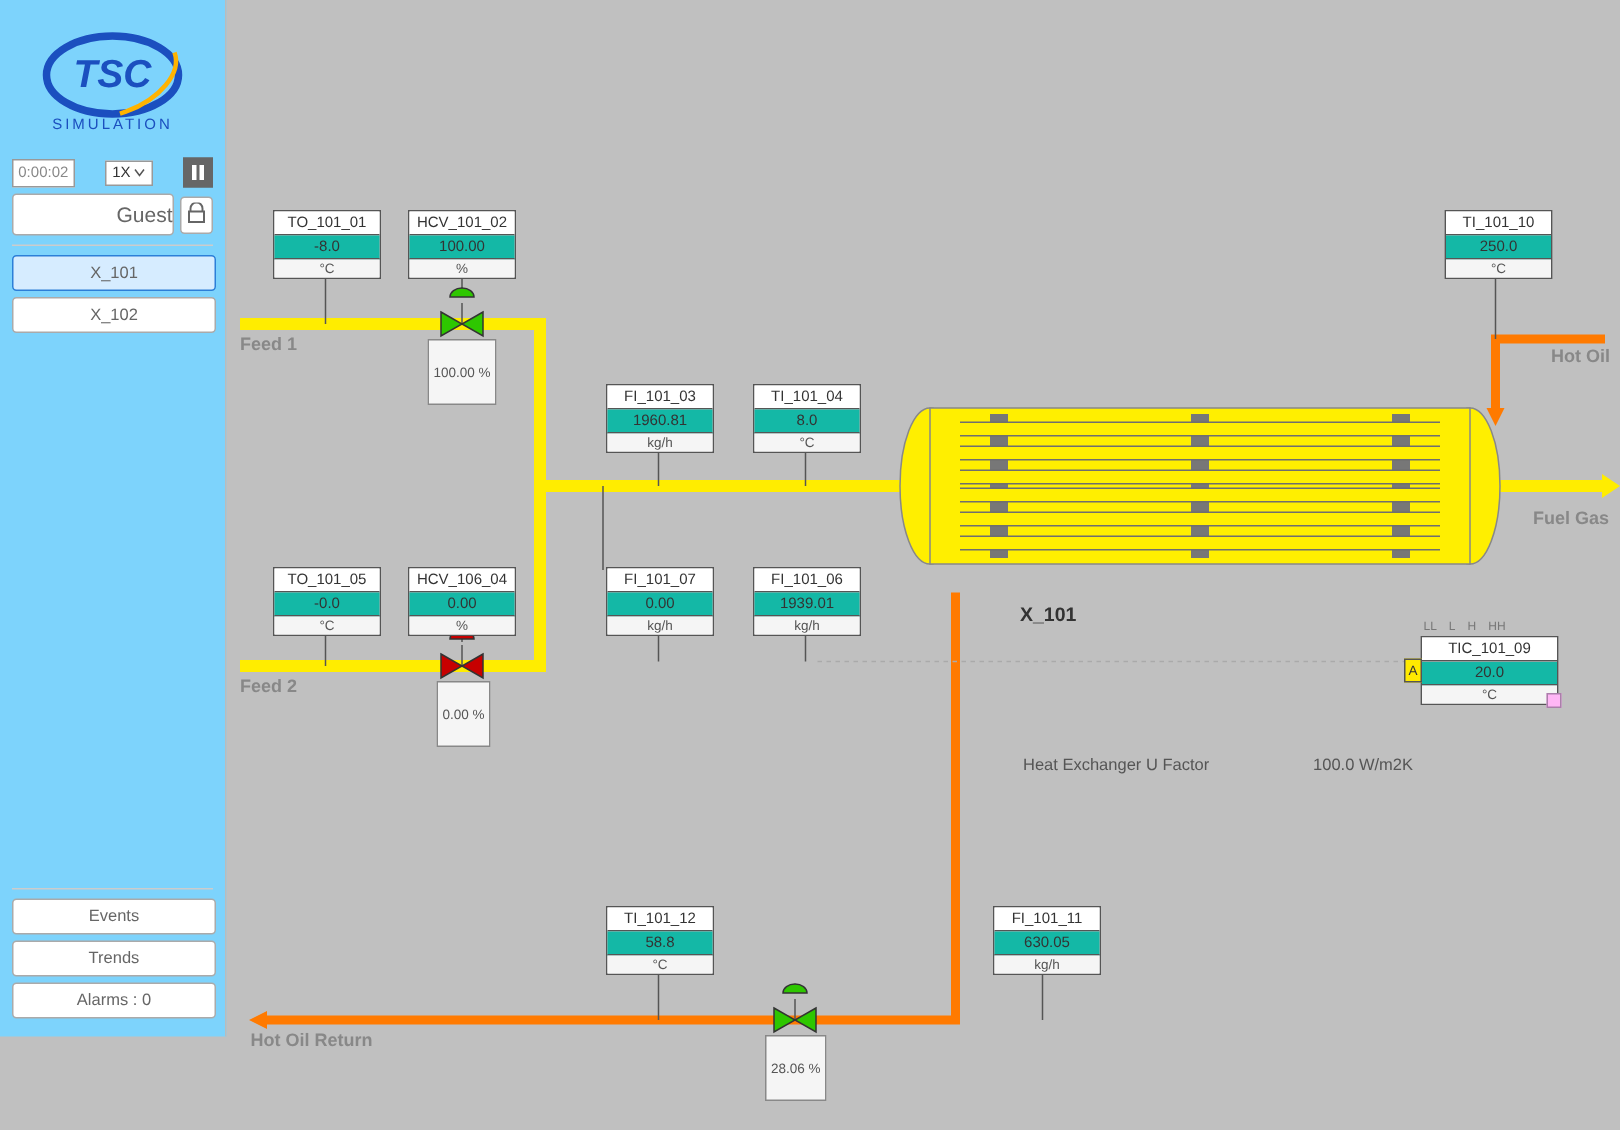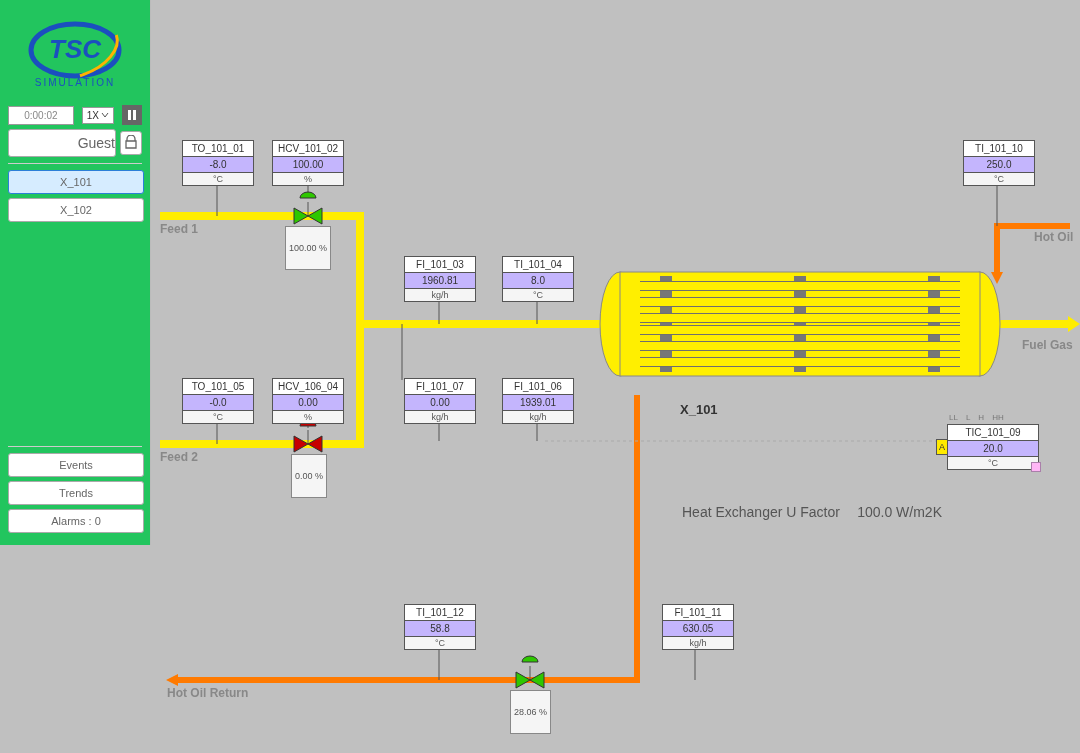--- a/index.html
+++ b/index.html
@@ -1,46 +1,46 @@
 <!DOCTYPE html>
 <html><head>
 <meta charset="utf-8">
 <style>
 html,body{margin:0;padding:0;font-family:Arial,Helvetica,sans-serif;font-size:11px;background:#c0c0c0;color:#333;overflow:hidden}
 #canvas{position:relative;width:1080px;height:753px;background:#c0c0c0}
-.sidebar{position:absolute;left:0;top:0;width:150px;height:545px;background:#22c55e;border-right:1px solid #bbb}
+.sidebar{position:absolute;left:0;top:0;width:150px;height:691px;background:#7dd3fc;border-right:1px solid #bbb}
 .logo{width:120px;height:85px;margin:10px auto;display:block}
 .side-btn{display:block;width:calc(100% - 16px);margin:4px 8px;background:#fff;border:1px solid #aaa;border-radius:3px;padding:5px 0;text-align:center;cursor:pointer;font-size:11px;color:#666}
 .side-btn.active{background:#d6ecff;border:1px solid #2c7fd8}
-.side-row{display:flex;gap:8px;margin:4px 8px;align-items:center}
+.side-row{display:flex;gap:20px;margin:4px 8px;align-items:center}
 .time-box{flex:1;border:1px solid #999;background:#fff;padding:3px 2px;font-size:10px;text-align:center;color:#888}
 .spd-sel{border:1px solid #999;background:#fff;padding:2px 4px;font-size:10px;display:flex;align-items:center;gap:2px}
 .pause{width:18px;height:18px;border:1px solid #666;background:#666;display:flex;align-items:center;justify-content:center;cursor:pointer}
 .pause span{display:inline-block;width:3px;height:10px;background:#fff;margin:0 1px}
 .lock-ic{width:14px;height:14px;fill:#666}
 .guest-row{display:flex;margin:4px 8px;gap:4px;align-items:center}
 .guest-btn{flex:1;border:1px solid #aaa;background:#fff;padding:5px 0;text-align:right;font-size:14px;color:#666;border-radius:3px;cursor:pointer}
 .lock-box{border:1px solid #aaa;background:#fff;border-radius:3px;padding:3px;cursor:pointer}
 .bottom-nav{position:absolute;bottom:8px;left:0;width:100%}
 hr.sep{margin:6px 8px;border:none;border-top:1px solid #ccc}
 
 .lbl{position:absolute;color:#888;font-weight:bold;font-size:12px}
 .lbl.dark{color:#333;font-weight:bold;font-size:13px}
 
 .instr{position:absolute;width:70px;background:#fff;border:1px solid #555;text-align:center}
 .instr .tag{background:#fff;border-bottom:1px solid #555;padding:2px 0;font-size:10px;font-weight:normal;color:#333}
-.instr .val{background:#c4b5fd;border-bottom:1px solid #555;padding:2px 0;font-size:10px;color:#333}
+.instr .val{background:#14b8a6;border-bottom:1px solid #555;padding:2px 0;font-size:10px;color:#333}
 .instr .unit{background:#f5f5f5;padding:1px 0;font-size:9px;color:#555}
 .instr.tic{width:90px}
 .instr.tic .tag{position:relative}
 .tic-a{position:absolute;left:-12px;top:14px;width:10px;height:14px;background:#ffea00;border:1px solid #555;font-size:9px;display:flex;align-items:center;justify-content:center}
 .tic-p{position:absolute;right:-3px;bottom:-3px;width:8px;height:8px;background:#ffb6f5;border:1px solid #aa7faa}
 .alarm-labels{position:absolute;font-size:8px;color:#777;display:flex;gap:8px}
 
-.info-box{position:absolute;width:260px;font-size:14px;color:#555}
+.info-box{position:absolute;width:260px;font-size:11px;color:#555}
 .info-row{display:flex;justify-content:space-between;padding:1px 0}
 
 .valve-pct{position:absolute;background:#f5f5f5;border:1px solid #888;font-size:9px;padding:16px 3px;color:#555}
 
 svg.scene{position:absolute;left:150px;top:0;width:930px;height:753px;pointer-events:none}
 svg .pipe-y{stroke:#ffed00;stroke-width:8;fill:none}
 svg .pipe-o{stroke:#ff7a00;stroke-width:6;fill:none}
 svg .stem{stroke:#555;stroke-width:1}
 svg .arrow-y{fill:#ffed00}
 svg .arrow-o{fill:#ff7a00}

